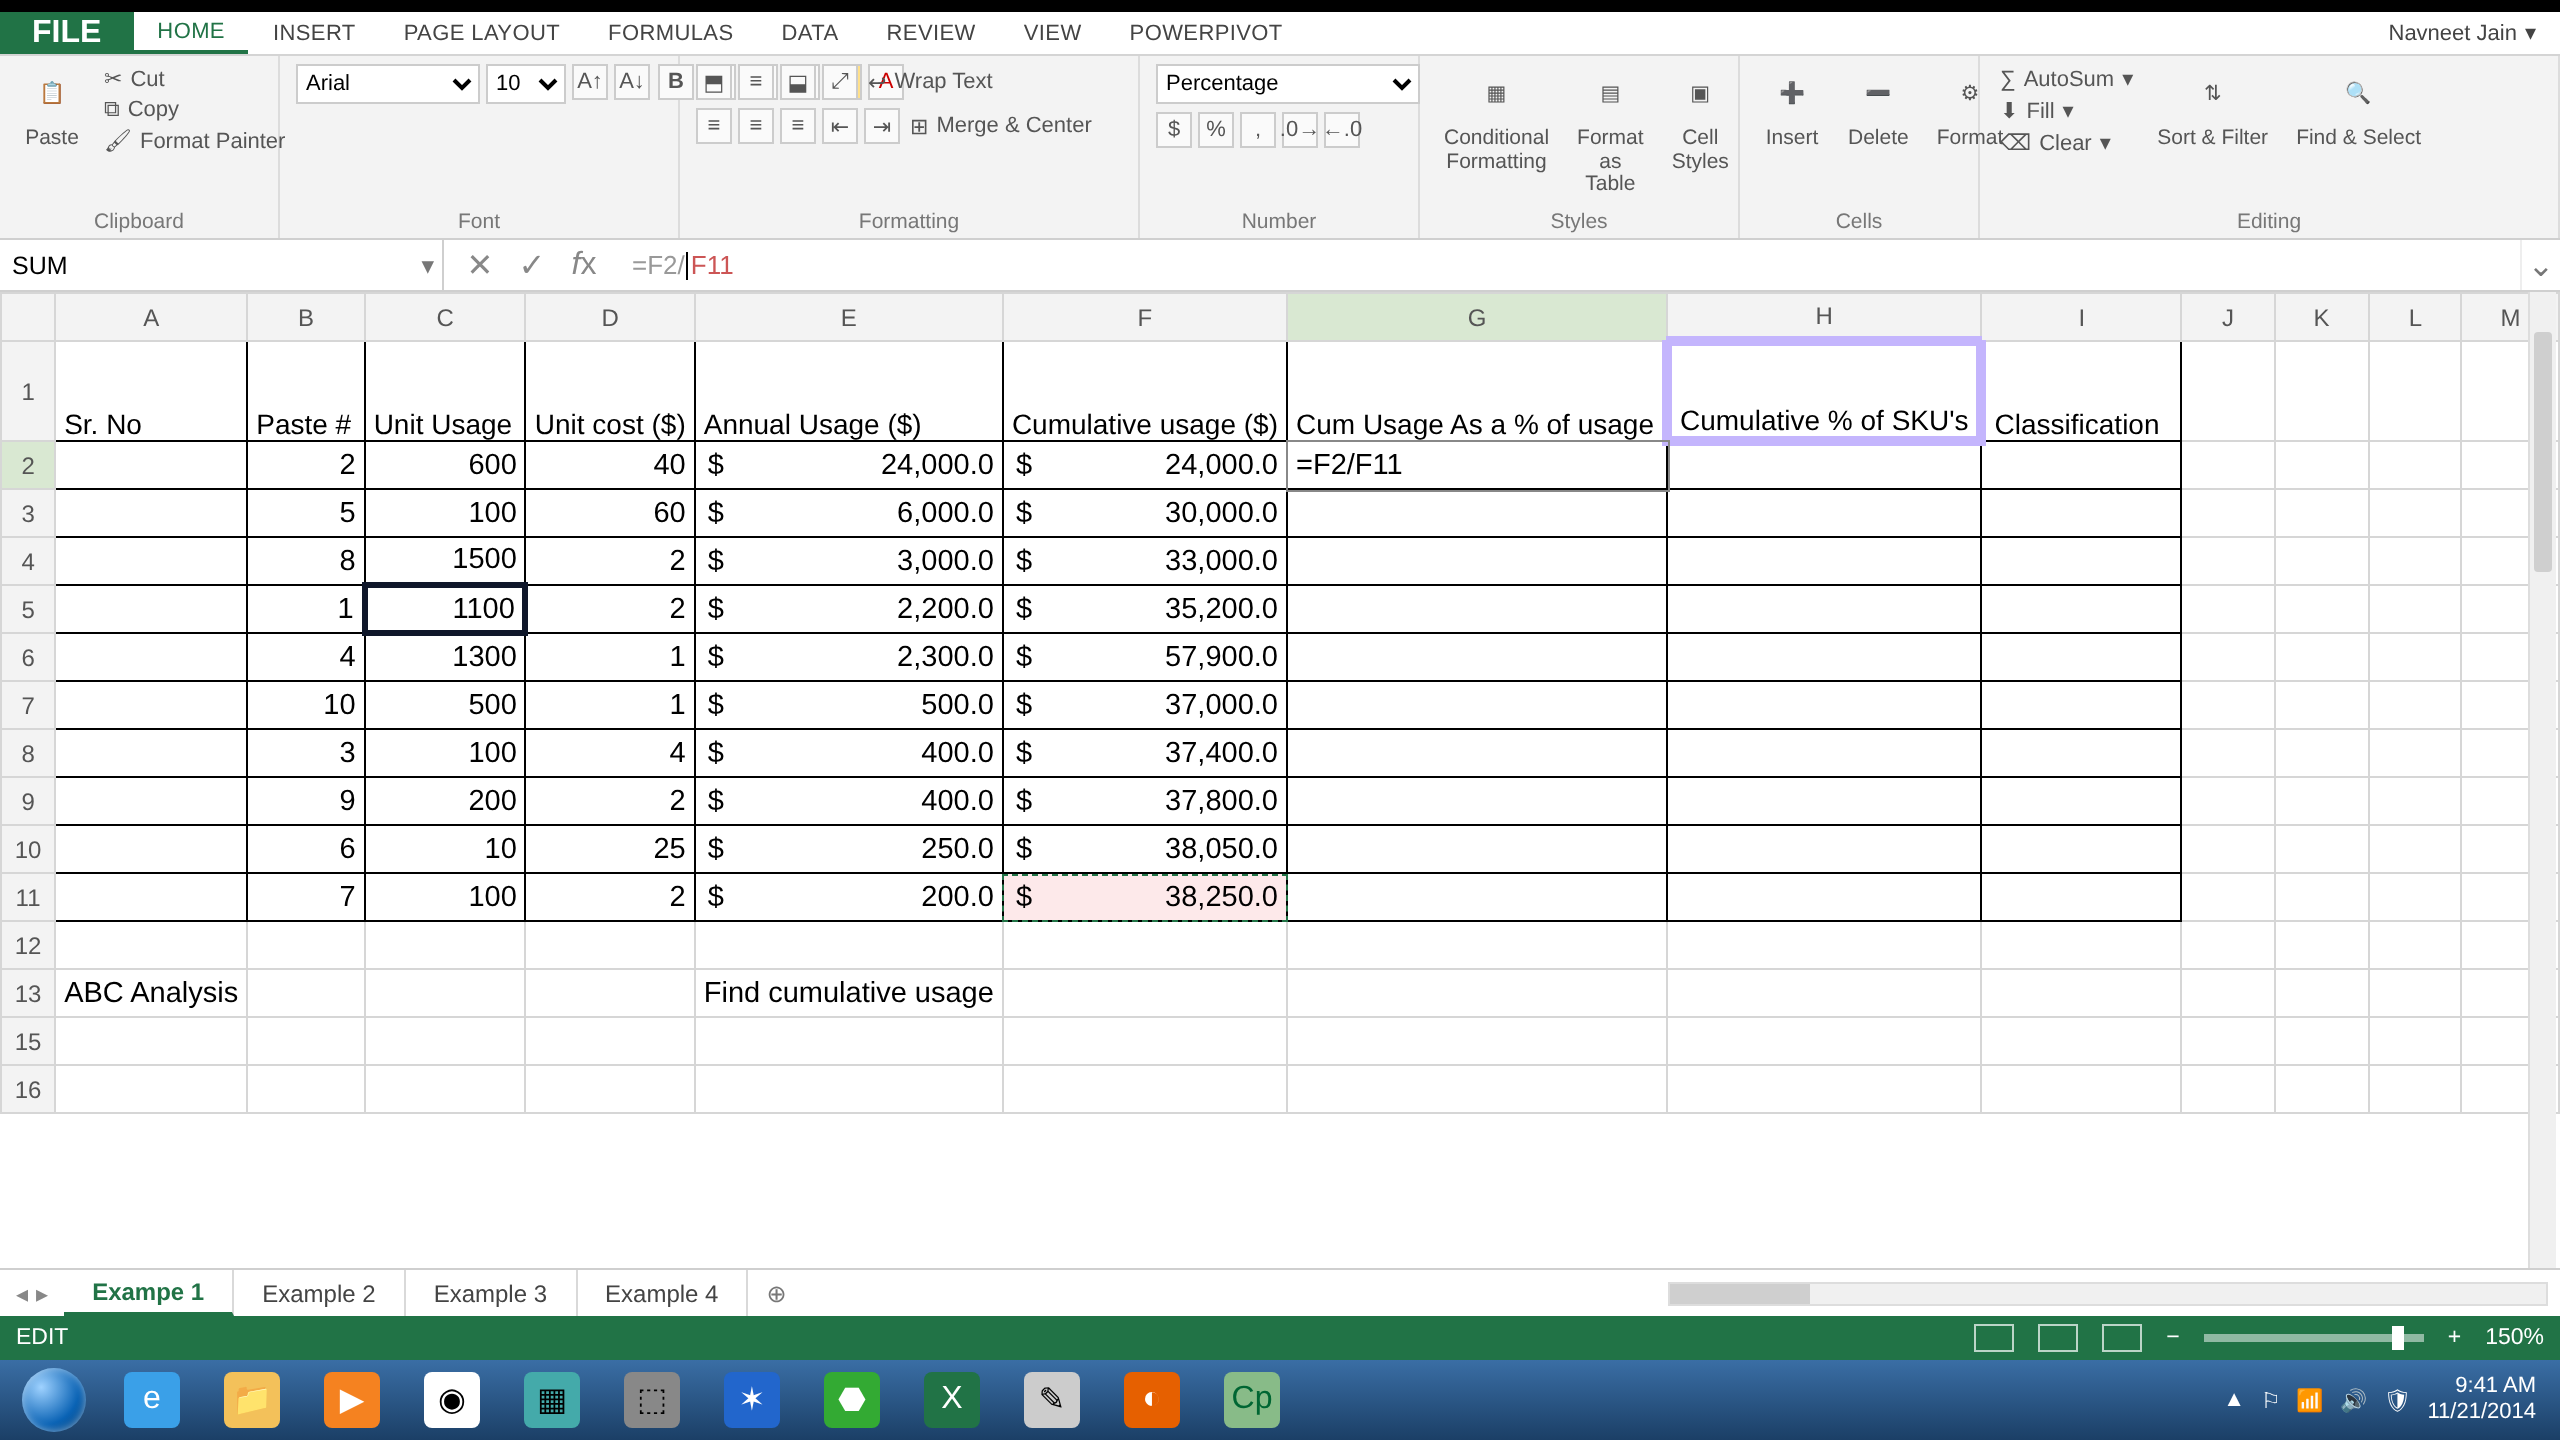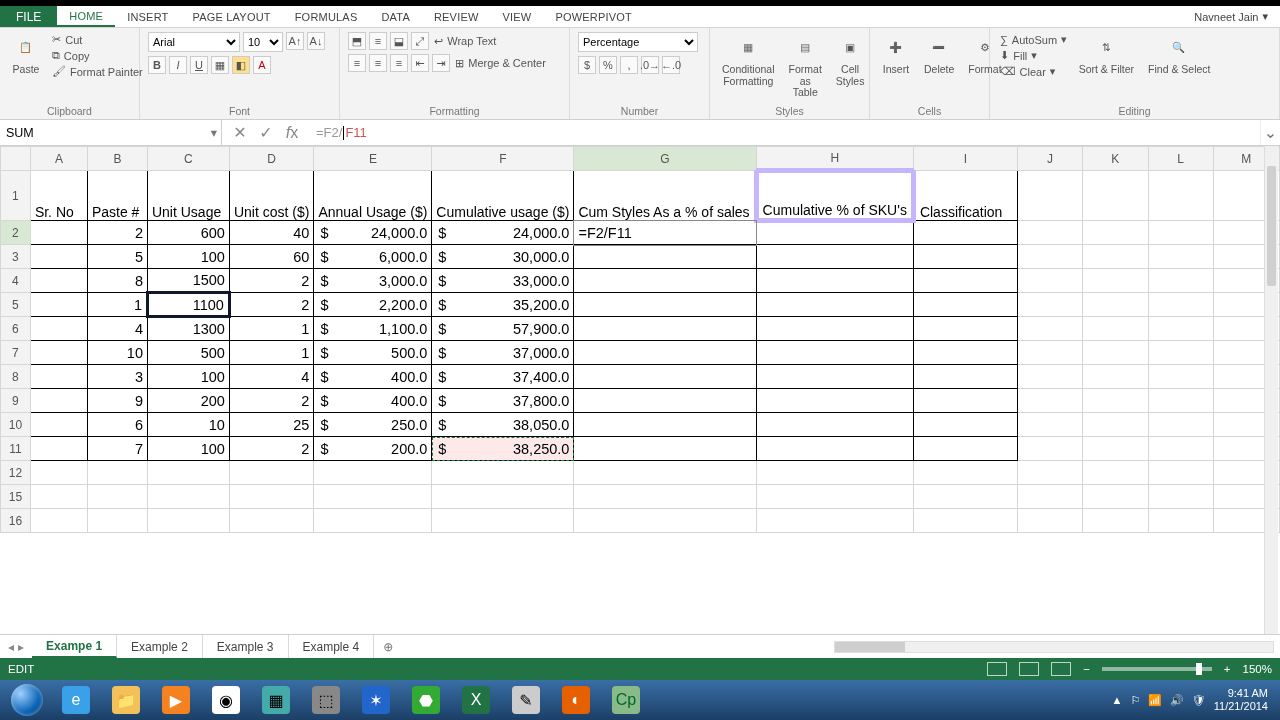--- a/index.html
+++ b/index.html
@@ -4,21 +4,21 @@
 <style>
 * { margin: 0; padding: 0; box-sizing: border-box; font-family: "Segoe UI", Arial, sans-serif; }
 html, body { width: 1280px; height: 720px; overflow: hidden; background: #000; }
 .app { width: 1280px; height: 720px; display: flex; flex-direction: column; background: #fff; }
 
 
 .titlebar { height: 6px; background: #000; }
 
 
 .tabrow { height: 22px; background: #fff; display: flex; align-items: stretch; border-bottom: 1px solid #d4d4d4; font-size: 11px; }
-.tabrow .file { background: #217346; color: #fff; padding: 0 16px; display: flex; align-items: center; font-size: 12px; }
+.tabrow .file { background: #217346; color: #fff; padding: 0 16px; display: flex; align-items: center; font-size: 16px; font-weight: bold; }
 .tabrow .tab { padding: 0 12px; display: flex; align-items: center; color: #444; cursor: pointer; text-transform: uppercase; letter-spacing: .2px; }
 .tabrow .tab.active { color: #217346; border-bottom: 2px solid #217346; }
 .tabrow .spacer { flex: 1; }
 .tabrow .user { padding: 0 12px; display: flex; align-items: center; color: #444; gap: 4px; }
 
 
 .ribbon { height: 92px; background: #f3f3f3; border-bottom: 1px solid #cfcfcf; display: flex; font-size: 11px; color: #555; }
 .group { border-right: 1px solid #dcdcdc; padding: 4px 8px 2px 8px; display: flex; flex-direction: column; justify-content: space-between; }
 .group-body { display: flex; gap: 6px; align-items: flex-start; }
 .group-label { text-align: center; font-size: 10.5px; color: #777; padding-top: 2px; }
@@ -130,21 +130,21 @@
           <div class="smallbtn">
               <span>🖌</span>
               <span>Format Painter</span>
             </div>
         </div>
       </div>
       <div class="group-label">Clipboard</div>
     </div>
 
     <div class="group" style="width:200px">
-      <div class="group-body" style="flex-direction:column; gap:4px">
+      <div class="group-body" style="flex-direction:row; gap:4px">
         <div class="iconrow">
           <select class="fontname"><option>Arial</option></select>
           <select class="fontsize"><option>10</option></select>
           <span class="sq">A↑</span>
           <span class="sq">A↓</span>
         </div>
         <div class="iconrow">
           <span class="sq">
               <b>B</b>
             </span>
@@ -184,21 +184,21 @@
               <span>⊞</span>
               <span>Merge &amp; Center</span>
             </div>
         </div>
       </div>
       <div class="group-label">Formatting</div>
     </div>
 
     <div class="group" style="width:140px">
       <div class="group-body" style="flex-direction:column; gap:4px">
-        <select class="fontname" style="width:120px"><option>Percentage</option></select>
+        <select class="fontname" style="width:132px"><option>Percentage</option></select>
         <div class="iconrow">
           <span class="sq">$</span>
           <span class="sq">%</span>
           <span class="sq">,</span>
           <span class="sq">.0→</span>
           <span class="sq">←.0</span>
         </div>
       </div>
       <div class="group-label">Number</div>
     </div>
@@ -299,21 +299,21 @@
         </thead>
         <tbody>
           <tr>
             <th class="rowhdr">1</th>
             <td class="hdrcell colA" style="border:1px solid #000">Sr. No</td>
             <td class="hdrcell colB" style="border:1px solid #000">Paste #</td>
             <td class="hdrcell colC" style="border:1px solid #000">Unit Usage</td>
             <td class="hdrcell colD" style="border:1px solid #000">Unit cost ($)</td>
             <td class="hdrcell colE" style="border:1px solid #000">Annual Usage ($)</td>
             <td class="hdrcell colF" style="border:1px solid #000">Cumulative usage ($)</td>
-            <td class="hdrcell colG" style="border:1px solid #000">Cum Styles As a % of sales</td>
+            <td class="hdrcell colG" style="border:1px solid #000">Cum Usage As a % of usage</td>
             <td class="hdrcell colH" style="border:5px solid #c4b5fd">Cumulative % of SKU's</td>
             <td class="hdrcell colI" style="border:1px solid #000">Classification</td>
             <td class="hdrcell colJ"></td>
             <td class="hdrcell colK"></td>
             <td class="hdrcell colL"></td>
             <td class="hdrcell colM"></td>
           </tr>
           <tr>
             <th class="rowhdr sel-row">2</th>
             <td class="colA " style="border:1px solid #000;"></td>
@@ -420,21 +420,21 @@
           </tr>
           <tr>
             <th class="rowhdr">6</th>
             <td class="colA " style="border:1px solid #000;"></td>
             <td class="colB num" style="border:1px solid #000;">4</td>
             <td class="colC num" style="border:1px solid #000;">1300</td>
             <td class="colD num" style="border:1px solid #000;">1</td>
             <td class="colE " style="border:1px solid #000;">
               <div class="money">
                 <span class="sym">$</span>
-                <span>1,100.0</span>
+                <span>2,300.0</span>
               </div>
             </td>
             <td class="colF " style="border:1px solid #000;">
               <div class="money">
                 <span class="sym">$</span>
                 <span>57,900.0</span>
               </div>
             </td>
             <td class="colG " style="border:1px solid #000;"></td>
             <td class="colH " style="border:1px solid #000;"></td>
@@ -584,20 +584,36 @@
             <td class="colF"></td>
             <td class="colG"></td>
             <td class="colH"></td>
             <td class="colI"></td>
             <td class="colJ"></td>
             <td class="colK"></td>
             <td class="colL"></td>
             <td class="colM"></td>
           </tr>
           <tr>
+            <th class="rowhdr">13</th>
+            <td class="colA">ABC Analysis</td>
+            <td class="colB"></td>
+            <td class="colC"></td>
+            <td class="colD"></td>
+            <td class="colE">Find cumulative usage</td>
+            <td class="colF"></td>
+            <td class="colG"></td>
+            <td class="colH"></td>
+            <td class="colI"></td>
+            <td class="colJ"></td>
+            <td class="colK"></td>
+            <td class="colL"></td>
+            <td class="colM"></td>
+          </tr>
+          <tr>
             <th class="rowhdr">15</th>
             <td class="colA"></td>
             <td class="colB"></td>
             <td class="colC"></td>
             <td class="colD"></td>
             <td class="colE"></td>
             <td class="colF"></td>
             <td class="colG"></td>
             <td class="colH"></td>
             <td class="colI"></td>

